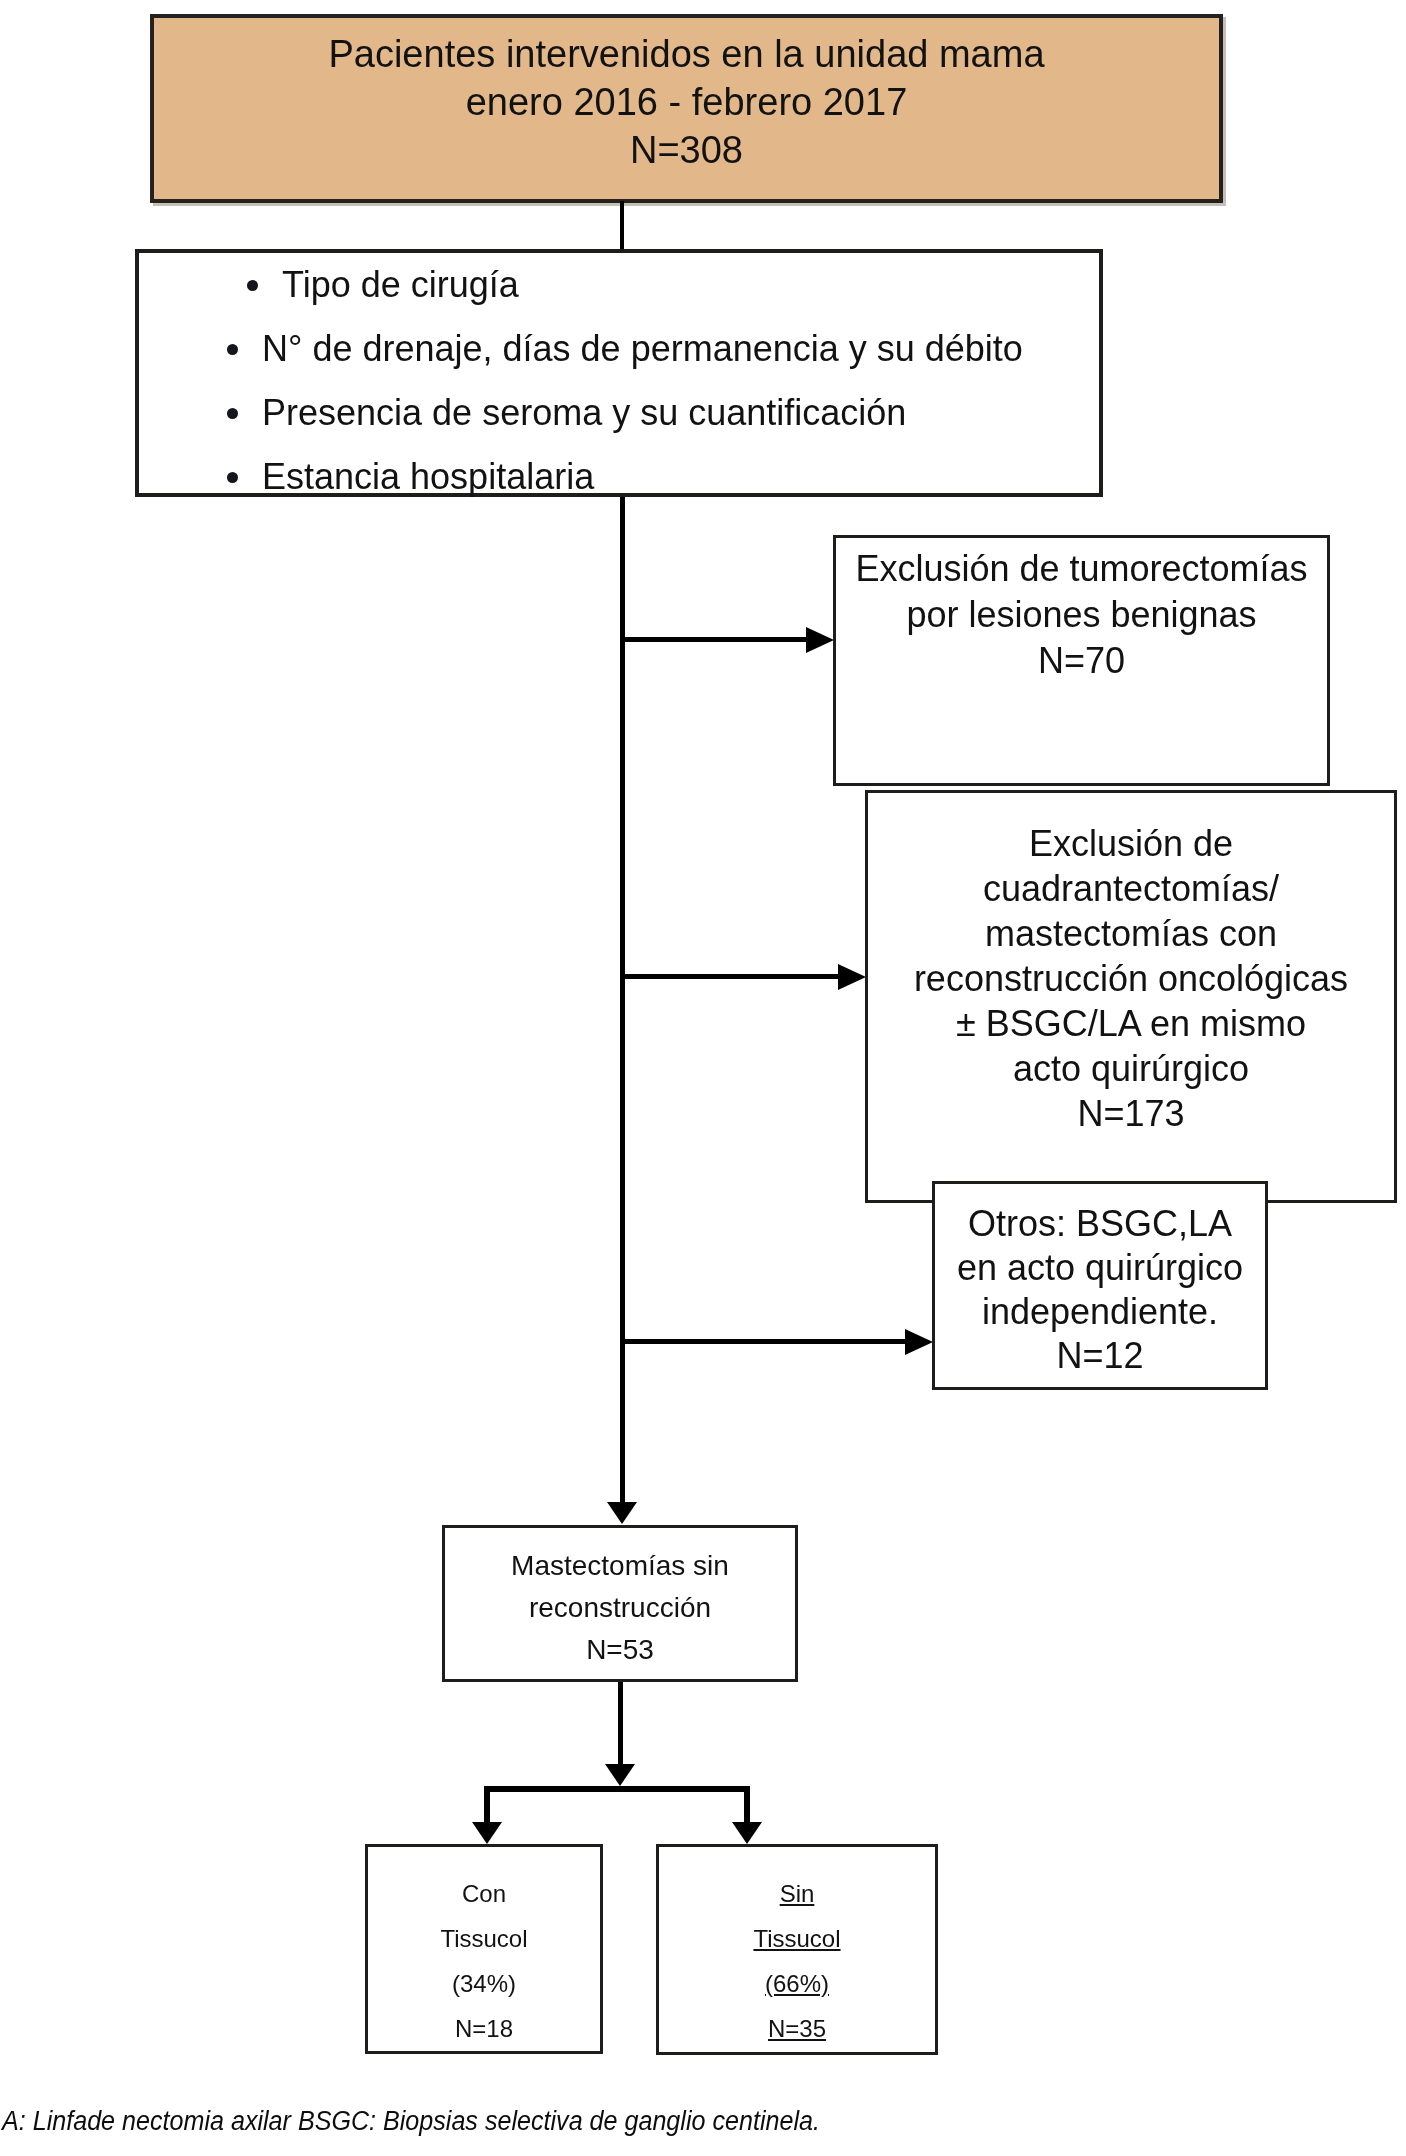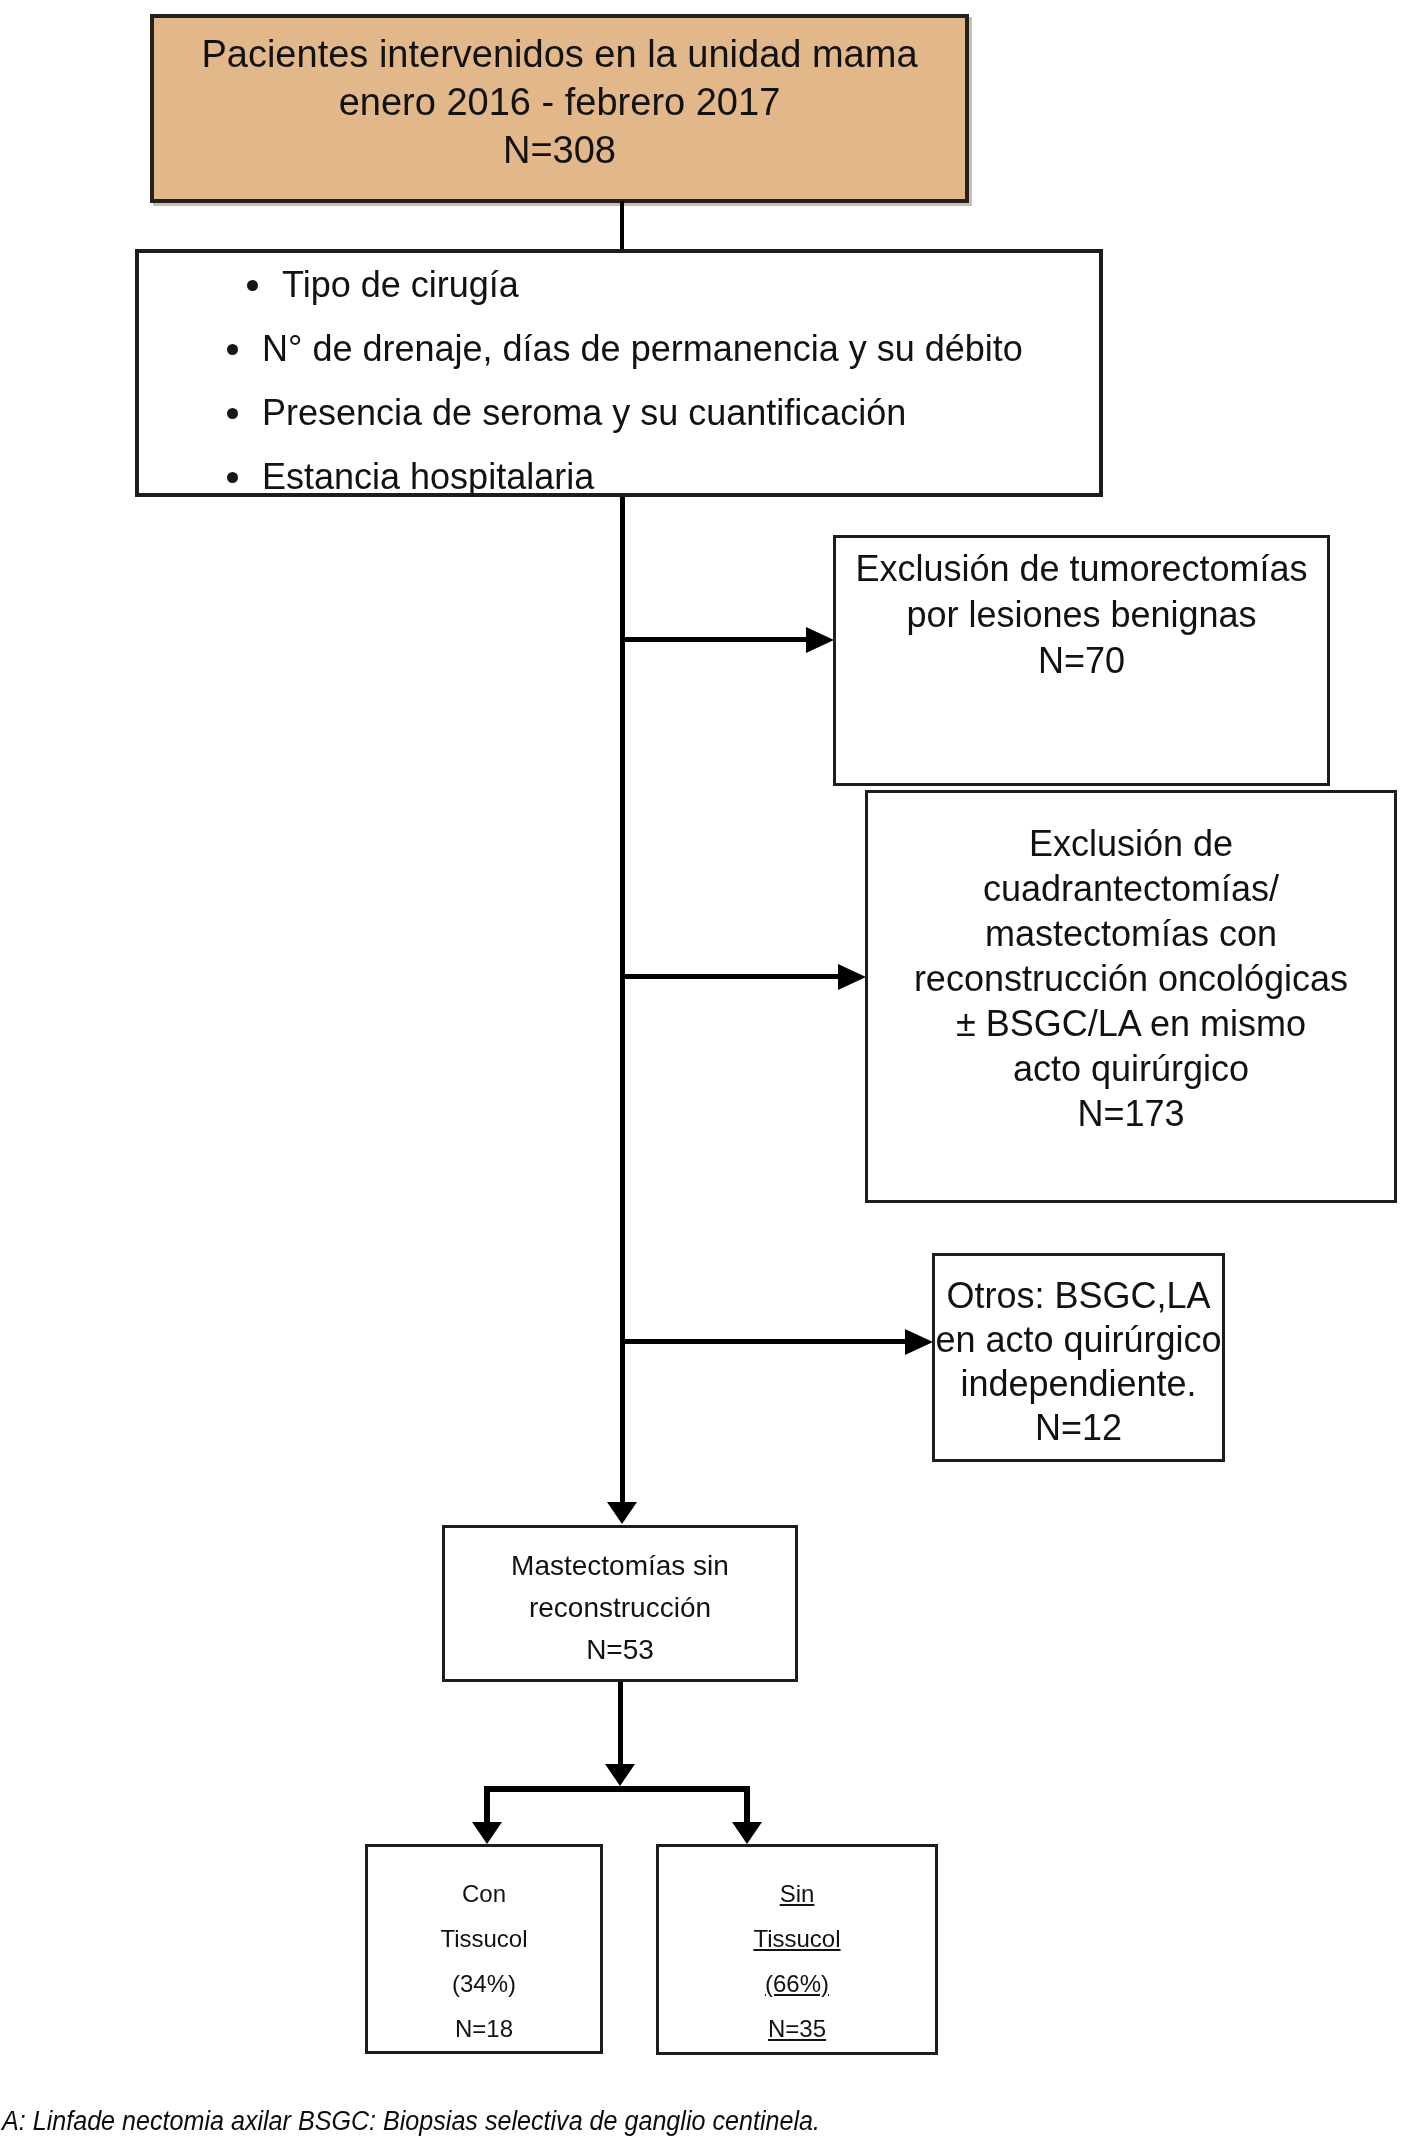--- a/index.html
+++ b/index.html
@@ -7,41 +7,41 @@
     position:relative;width:1406px;height:2156px;background:#ffffff;
     font-family:"Liberation Sans",sans-serif;color:#121212;overflow:hidden;
   }
   .box{
     position:absolute;box-sizing:border-box;background:#ffffff;
     border:3px solid #1d1d1b;text-align:center;
   }
   .pre{white-space:pre;}
   
   .title-box{
-    left:150px;top:14px;width:819px;height:189px;
+    left:150px;top:14px;width:1073px;height:189px;
     background:#e2b88b;border-width:4px;border-color:#26211d;
     box-shadow:3px 3px 0 rgba(125,115,100,0.45);
   }
   .title-box .txt{font-size:38px;line-height:48px;padding-top:12px;}
   
   .obs-box{
     left:135px;top:249px;width:968px;height:248px;border-width:4px;
     display:flex;flex-direction:column;align-items:stretch;
     padding:12px 0 0 88px;text-align:left;gap:24px;
   }
   .obs-row{display:flex;align-items:center;height:55px;gap:24px;}
   .obs-row:first-child{padding-left:20px;}
   .dot{width:11px;height:11px;border-radius:50%;background:#15151d;flex:none;}
   .obs-label{font-size:36px;line-height:40px;}
   
   .excl-1{left:833px;top:535px;width:497px;height:251px;}
   .excl-1 .txt{font-size:36px;line-height:46px;padding-top:8px;}
   .excl-2{left:865px;top:790px;width:532px;height:413px;}
   .excl-2 .txt{font-size:36px;line-height:45px;padding-top:28px;}
-  .excl-3{left:932px;top:1253px;width:293px;height:209px;}
+  .excl-3{left:932px;top:1181px;width:336px;height:209px;}
   .excl-3 .txt{font-size:36px;line-height:44px;padding-top:18px;}
   
   .mast-box{left:442px;top:1525px;width:356px;height:157px;}
   .mast-box .txt{font-size:28px;line-height:42px;padding-top:17px;}
   
   .out-1{left:365px;top:1844px;width:238px;height:210px;}
   .out-2{left:656px;top:1844px;width:282px;height:211px;text-decoration:underline;}
   .out-1 .txt,.out-2 .txt{font-size:24px;line-height:45px;padding-top:24px;}
   
   .line{position:absolute;background:#000000;}

